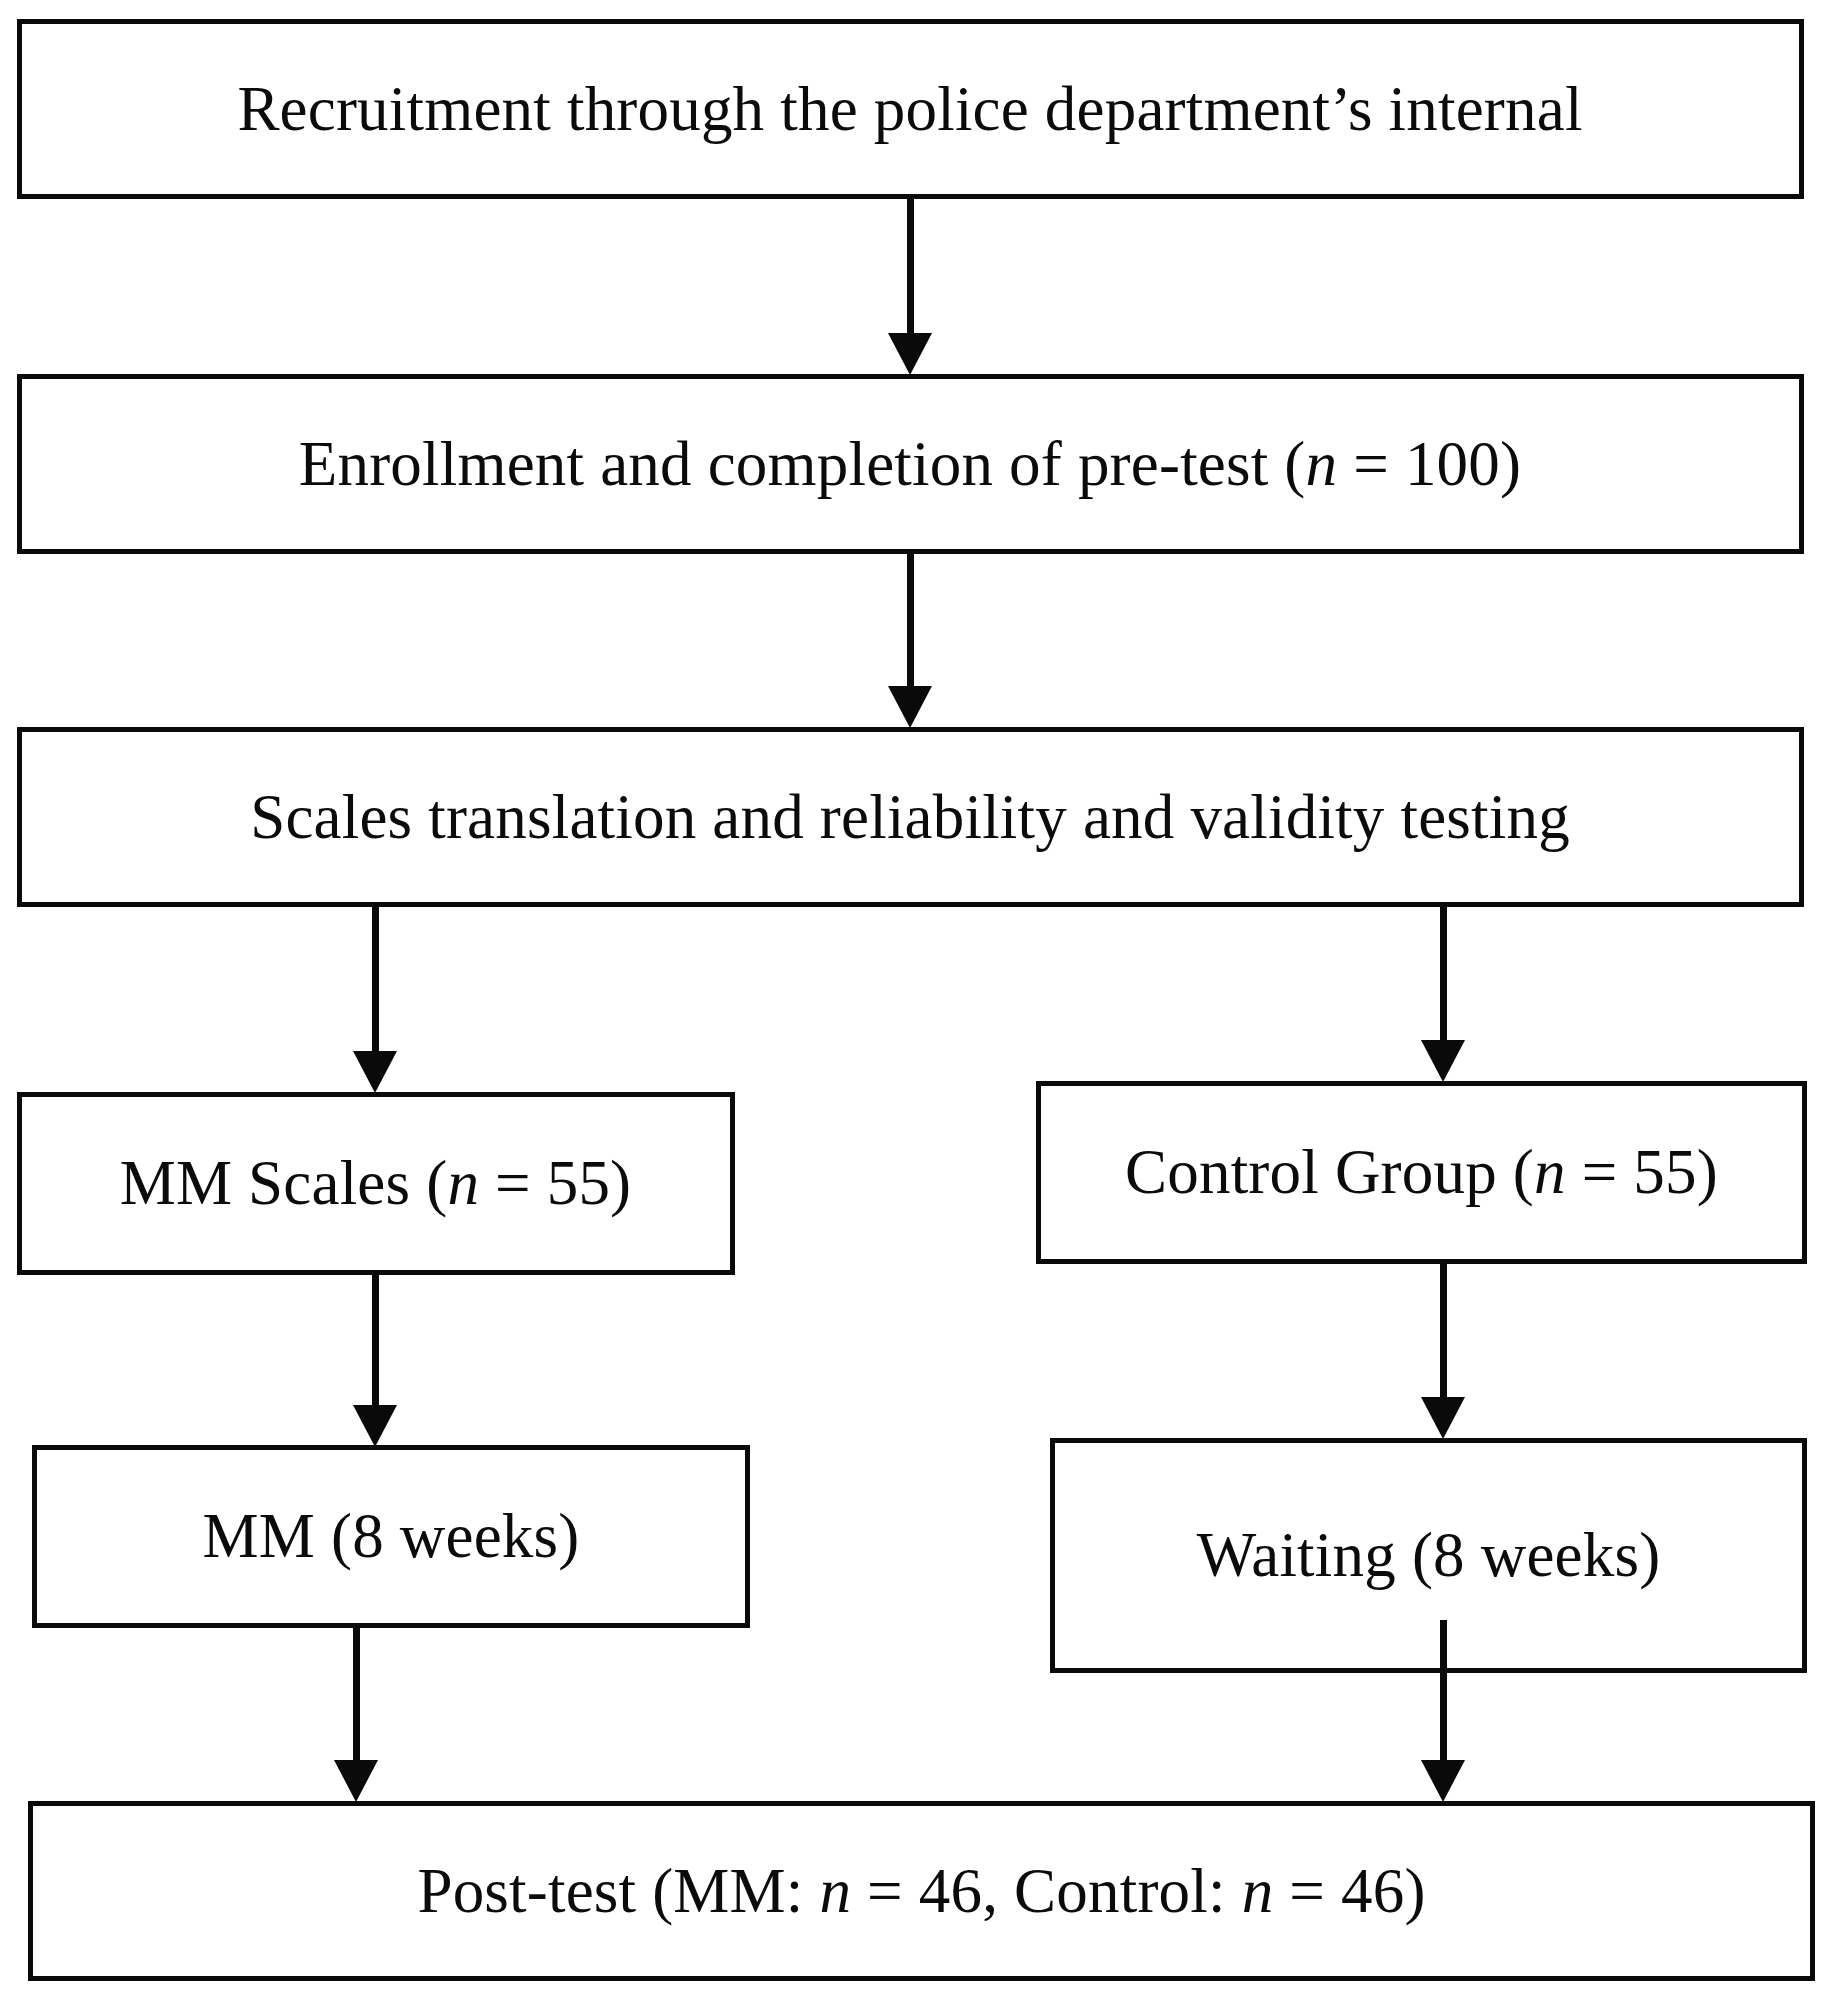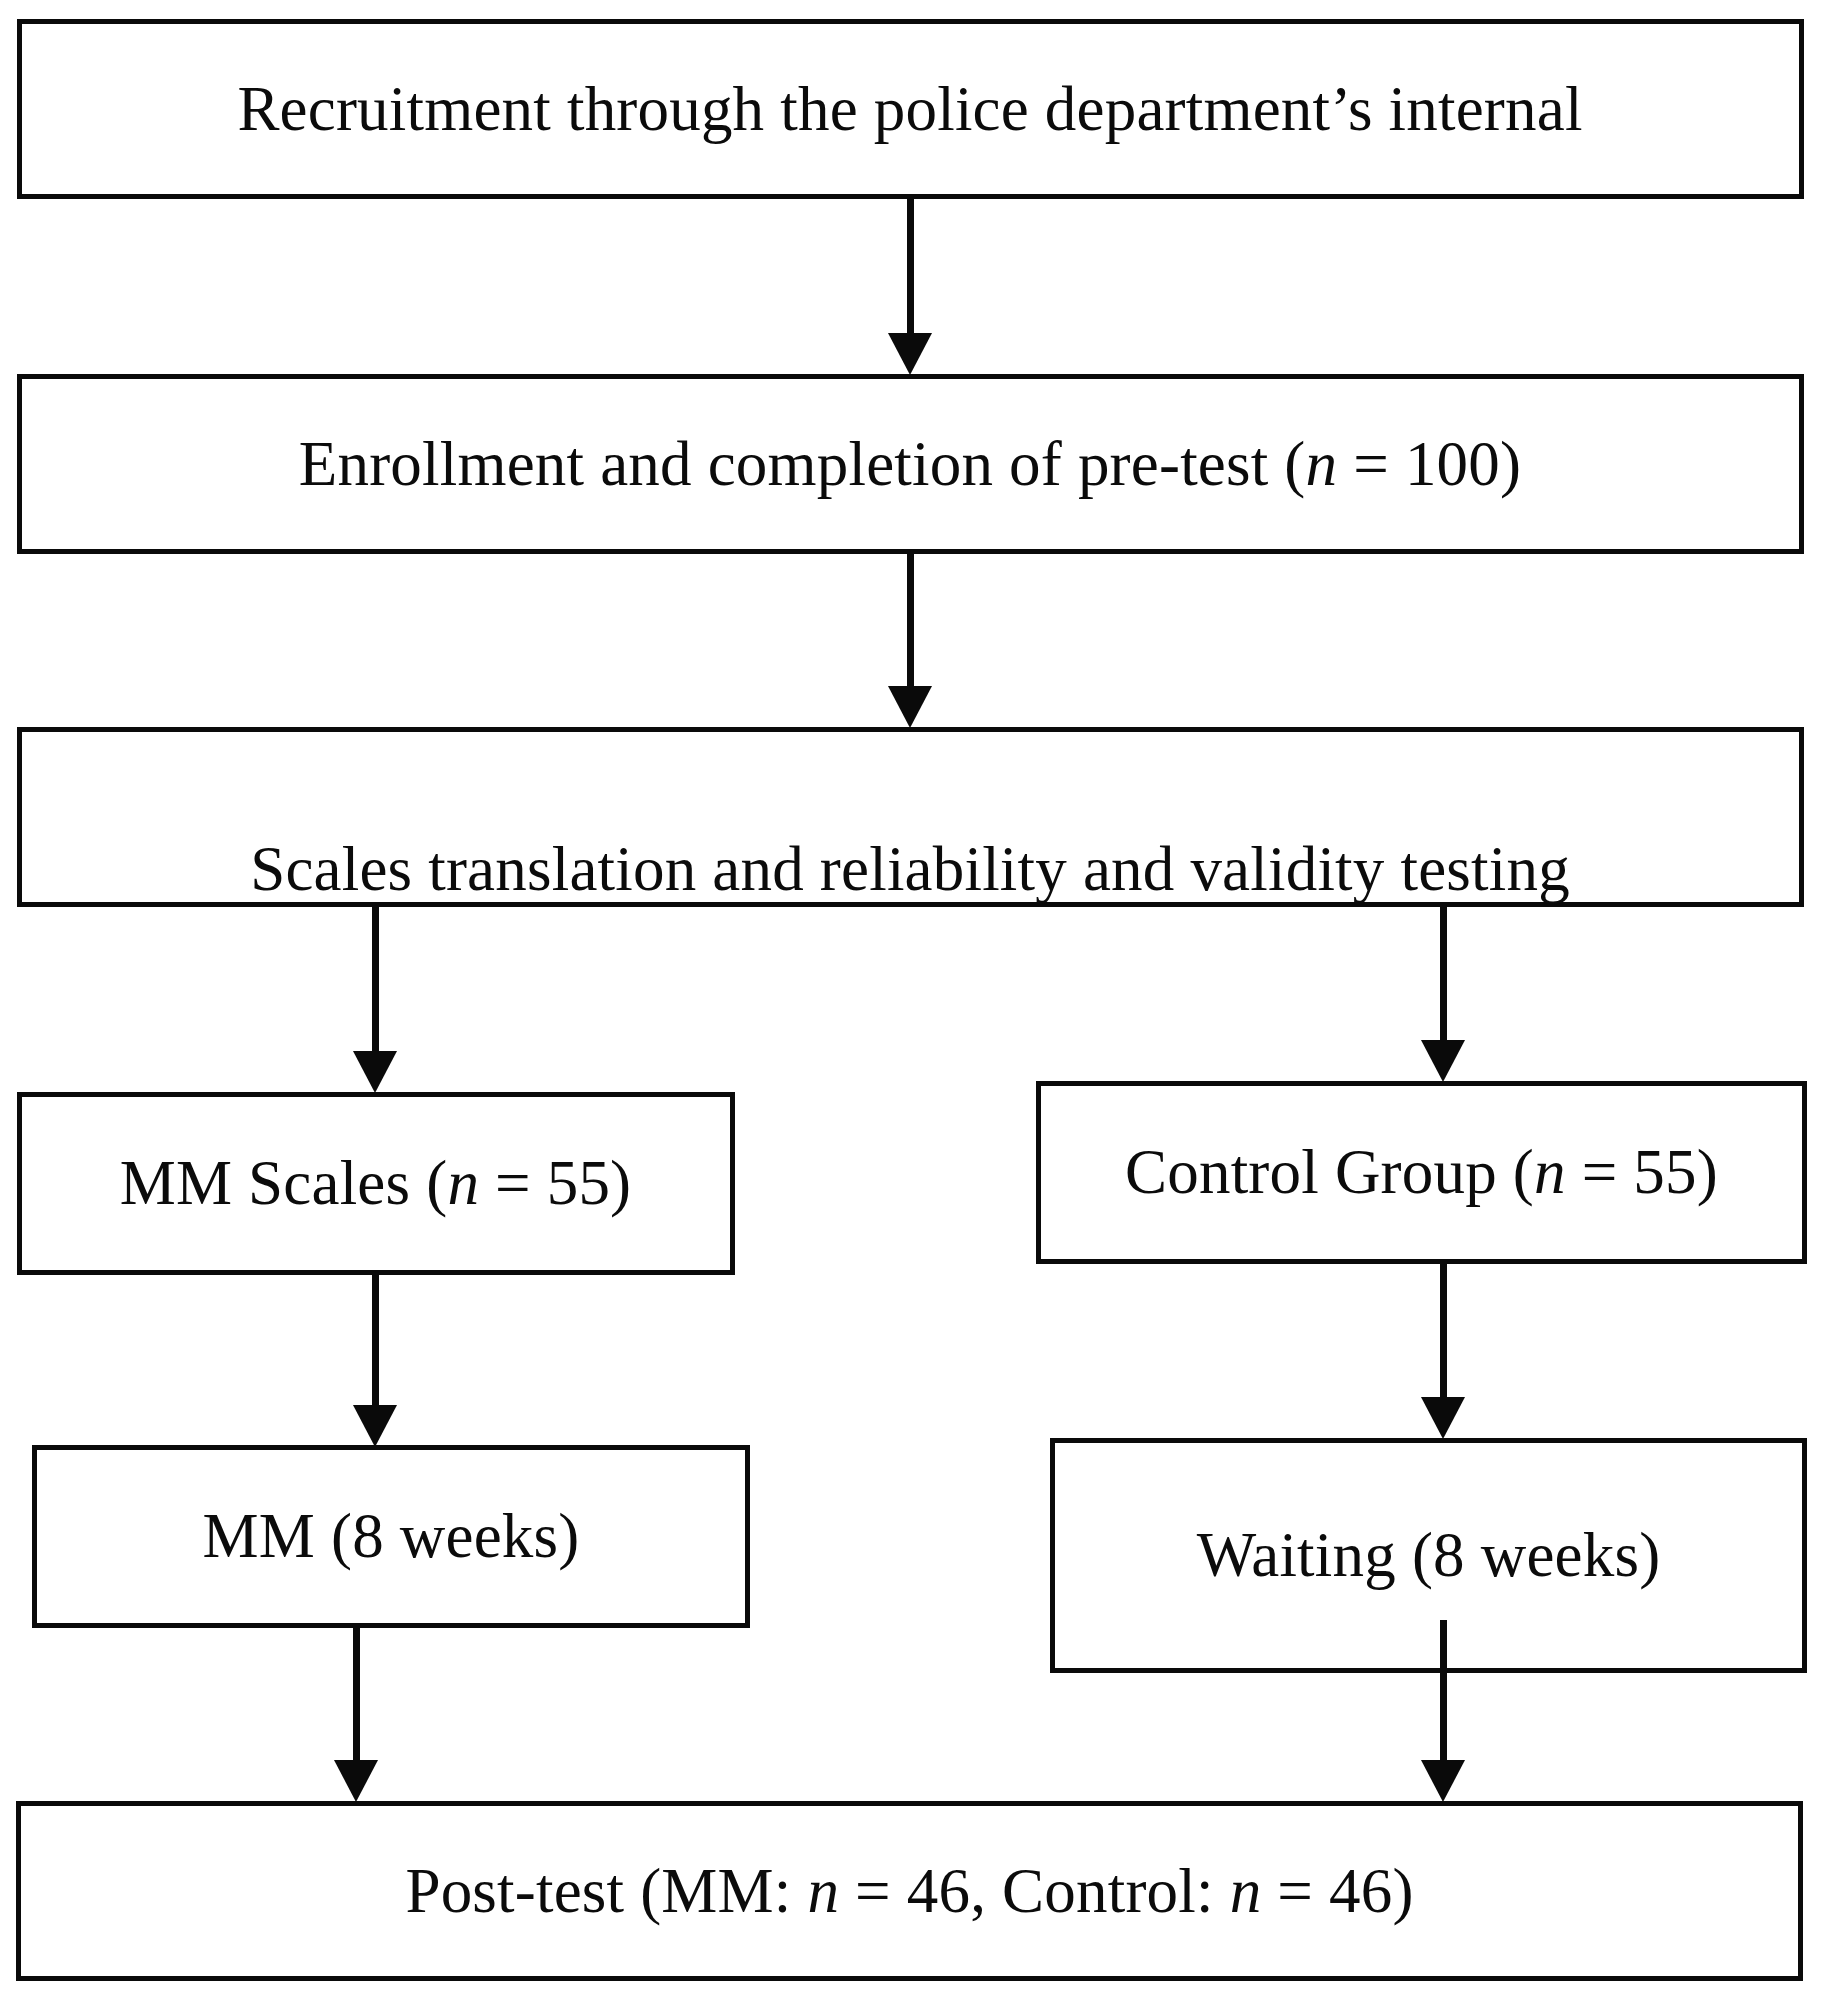--- a/index.html
+++ b/index.html
@@ -34,26 +34,26 @@
     letter-spacing: 0.2px;
     white-space: nowrap;
     padding: 0 9px;
   }
   .node-label .it {
     font-style: italic;
   }
   
   #box-recruitment { left: 16.5px;   top: 19px;   width: 1787px; height: 180px; text-align: right; }
   #box-enrollment  { left: 16.5px;   top: 374px;  width: 1787px; height: 180px; }
-  #box-scales      { left: 16.5px;   top: 727px;  width: 1787px; height: 180px; align-items: flex-end; }
+  #box-scales      { left: 16.5px;   top: 727px;  width: 1787px; height: 180px; }
   #box-mm-group    { left: 16.5px;   top: 1092px; width: 718px;  height: 183px; }
   #box-control     { left: 1036px; top: 1081px; width: 771px; height: 183px; }
   #box-mm-weeks    { left: 32px;   top: 1445px; width: 718px;  height: 183px; font-family: Liberation Serif, serif; }
   #box-waiting     { left: 1050px; top: 1438px; width: 757px; height: 235px; }
-  #box-posttest    { left: 16px;   top: 1801px; width: 1787px; height: 180px; }
+  #box-posttest    { left: 28px;   top: 1801px; width: 1787px; height: 180px; }
 
   
   .arrow {
     position: absolute;
   }
   .arrow .shaft {
     position: absolute;
     left: 50%;
     top: 0;
     width: 7.5px;

